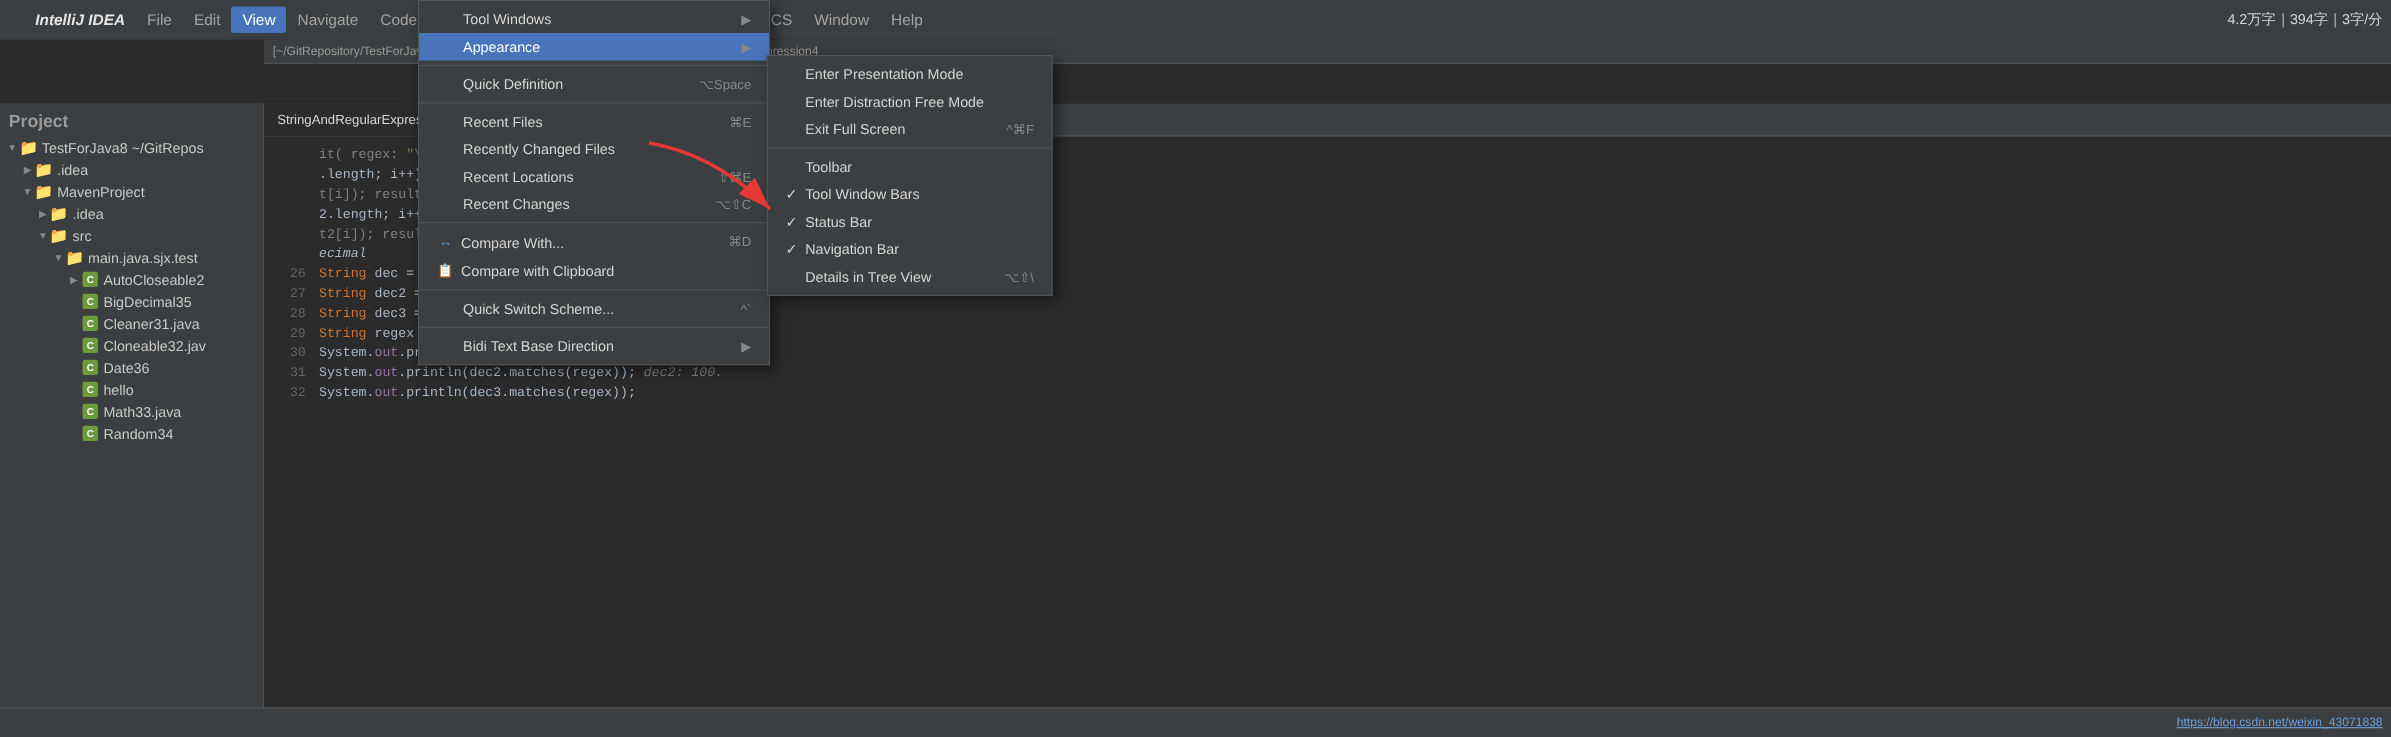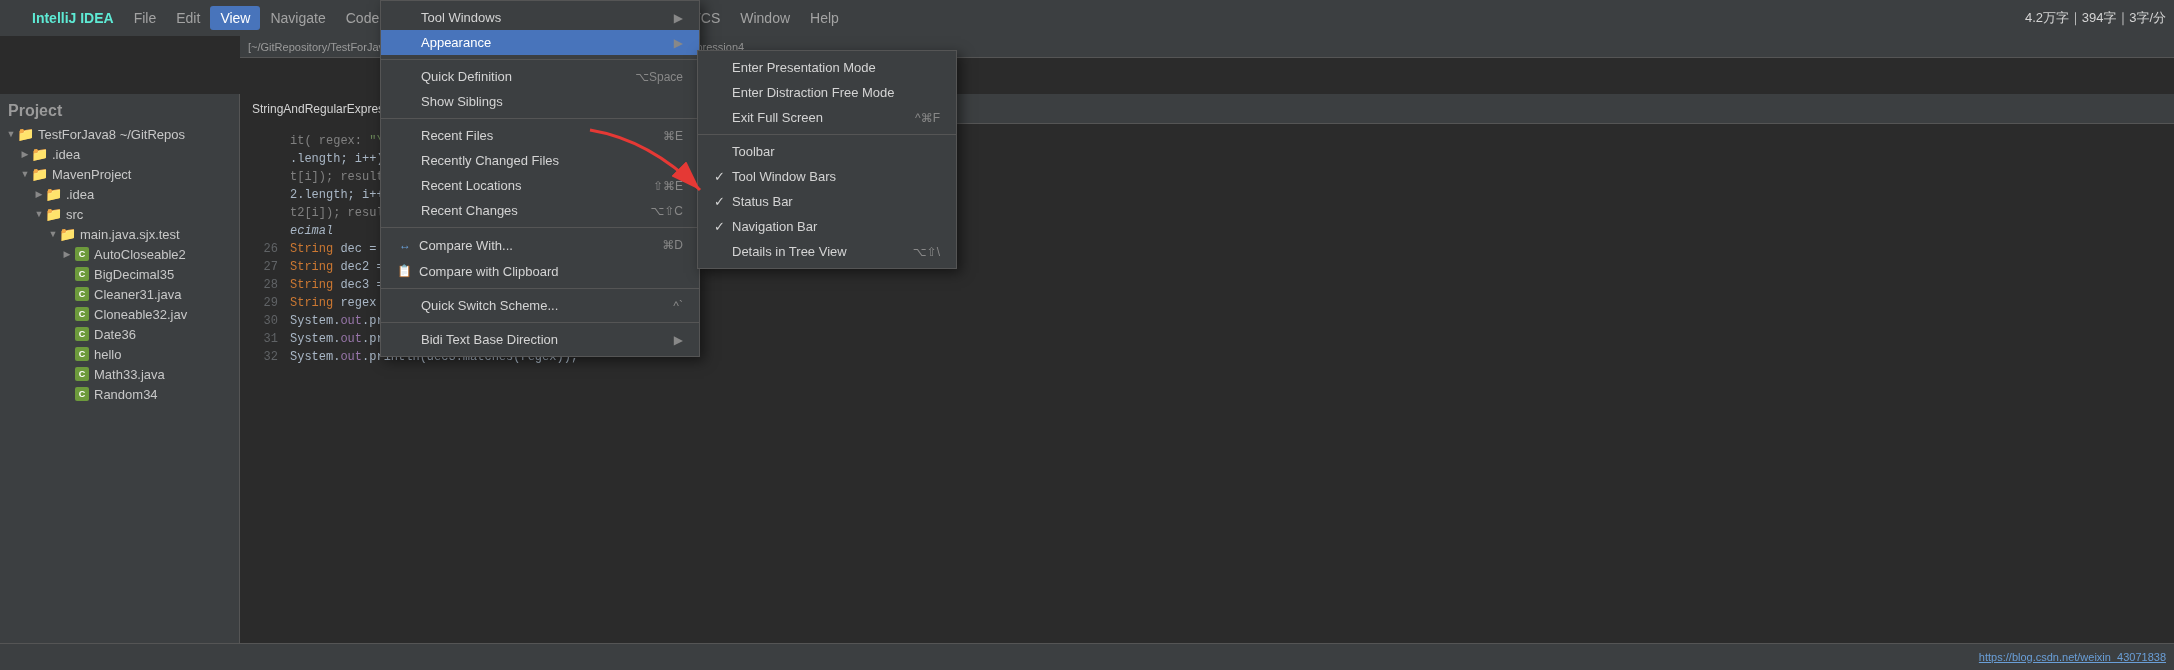--- a/index.html
+++ b/index.html
@@ -286,21 +286,21 @@
       color: #9a9a9a;
       border-bottom: 1px solid #555;
       z-index: 50;
     }
   </style>
 </head>
 <body>
 
 <div class="menu-bar">
   <span class="apple-logo"></span>
-  <span class="menu-bar-item" style="font-weight:bold;color:#5eead4;">IntelliJ IDEA</span>
+  <span class="menu-bar-item" style="font-weight:bold;color:#e5e5e5;font-style:italic;">IntelliJ IDEA</span>
   <span class="menu-bar-item">File</span>
   <span class="menu-bar-item">Edit</span>
   <span class="menu-bar-item active">View</span>
   <span class="menu-bar-item">Navigate</span>
   <span class="menu-bar-item">Code</span>
   <span class="menu-bar-item">Analyze</span>
   <span class="menu-bar-item">Refactor</span>
   <span class="menu-bar-item">Build</span>
   <span class="menu-bar-item">Run</span>
   <span class="menu-bar-item">Tools</span>
@@ -489,24 +489,20 @@
     <span class="icon-placeholder"></span>
     <span>Appearance</span>
     <span class="arrow">▶</span>
   </div>
   <div class="menu-item separator"></div>
   <div class="menu-item">
     <span class="icon-placeholder"></span>
     <span>Quick Definition</span>
     <span class="shortcut">⌥Space</span>
   </div>
-  <div class="menu-item">
-    <span class="icon-placeholder"></span>
-    <span>Show Siblings</span>
-  </div>
   <div class="menu-item separator"></div>
   <div class="menu-item">
     <span class="icon-placeholder"></span>
     <span>Recent Files</span>
     <span class="shortcut">⌘E</span>
   </div>
   <div class="menu-item">
     <span class="icon-placeholder"></span>
     <span>Recently Changed Files</span>
   </div>

